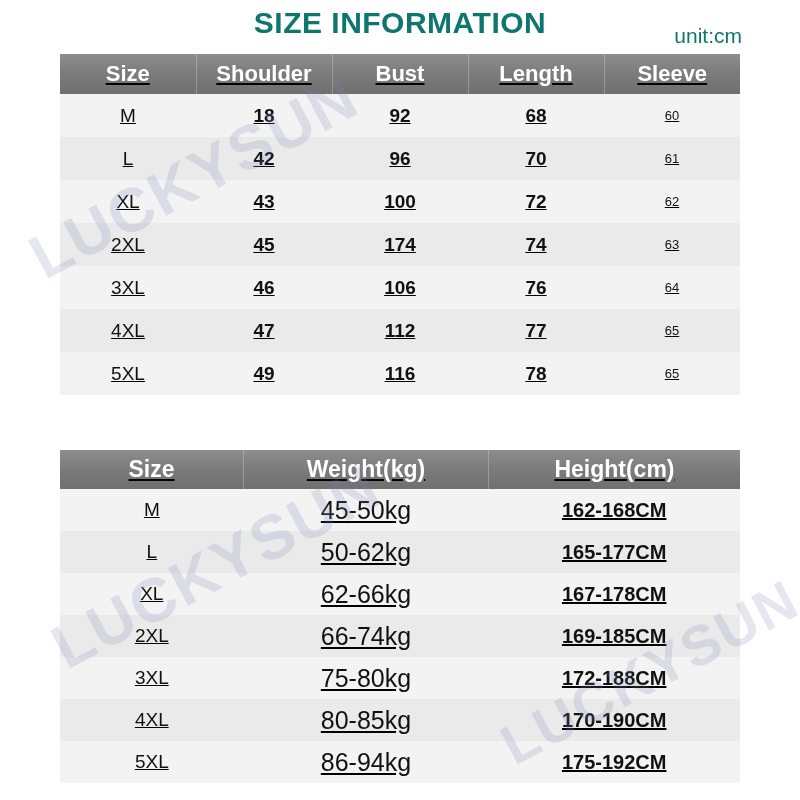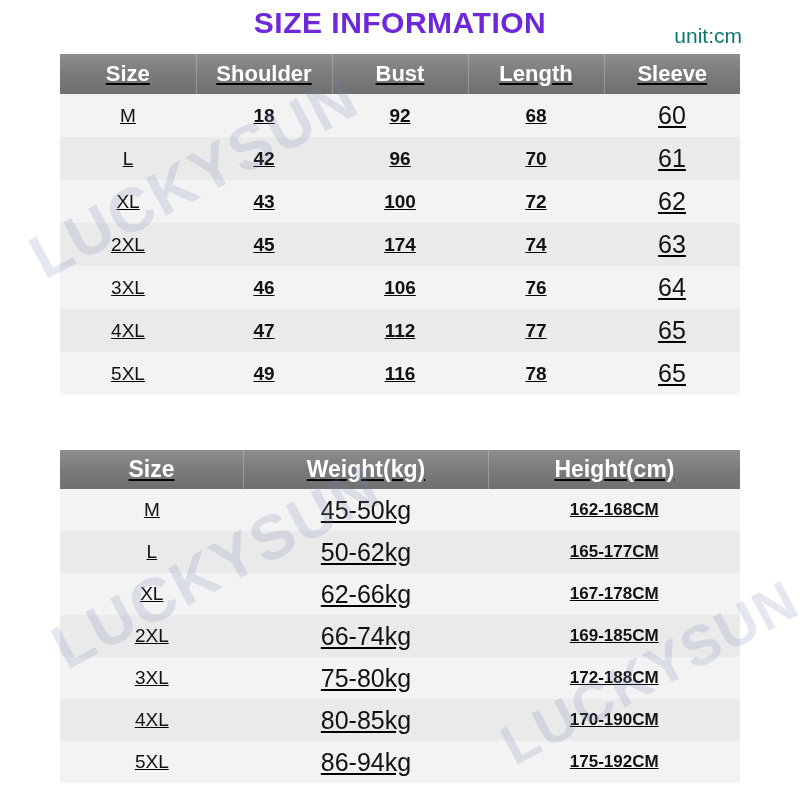--- a/index.html
+++ b/index.html
@@ -33,21 +33,21 @@
   .wm3 { left: 490px; top: 720px; font-size: 56px; transform: rotate(-28deg); }
 
   
   .title {
     position: absolute;
     top: 6px; left: 0; width: 800px;
     text-align: center;
     font-size: 30px;
     font-weight: bold;
     letter-spacing: 0.5px;
-    color: #6d28d9;
+    color: #0f766e;
     z-index: 2;
   }
   .unit {
     position: absolute;
     top: 24px; right: 58px;
     font-size: 21px;
     color: #0f766e;
     z-index: 2;
   }
 
@@ -71,41 +71,41 @@
     text-align: center;
     color: #111111;
     background: transparent;
   }
   tr.odd  td { background: #f3f3f3; }
   tr.even td { background: #eaeaea; }
 
   
   #table1-wrap { left: 60px; top: 54px; width: 680px; }
   #table1 tr.head th { height: 40px; font-size: 22px; }
-  #table1 td { height: 43px; font-size: 25px; }
+  #table1 td { height: 43px; font-size: 13px; }
   #table1 td.size-col { font-size: 19px; font-weight: normal; }
   #table1 td.bold { font-weight: bold; font-size: 19px; }
 
   
   .note {
     position: absolute;
     top: 404px; left: 0; width: 800px;
     text-align: center;
     font-size: 16.5px;
     color: #e8231a;
     z-index: 2;
   }
 
   
   #table2-wrap { left: 60px; top: 450px; width: 680px; }
   #table2 tr.head th { height: 39px; font-size: 23px; }
   #table2 td { height: 42px; }
   #table2 td.c-size { font-size: 19px; }
   #table2 td.c-weight { font-size: 25px; }
-  #table2 td.c-height { font-size: 17px; font-weight: bold; }
+  #table2 td.c-height { font-size: 20px; font-weight: bold; }
 </style>
 </head>
 <body>
 
 <div class="page">
 
   <div class="title">SIZE INFORMATION</div>
   <div class="unit">unit:cm</div>
 
   <div class="tbl-wrap" id="table1-wrap">

